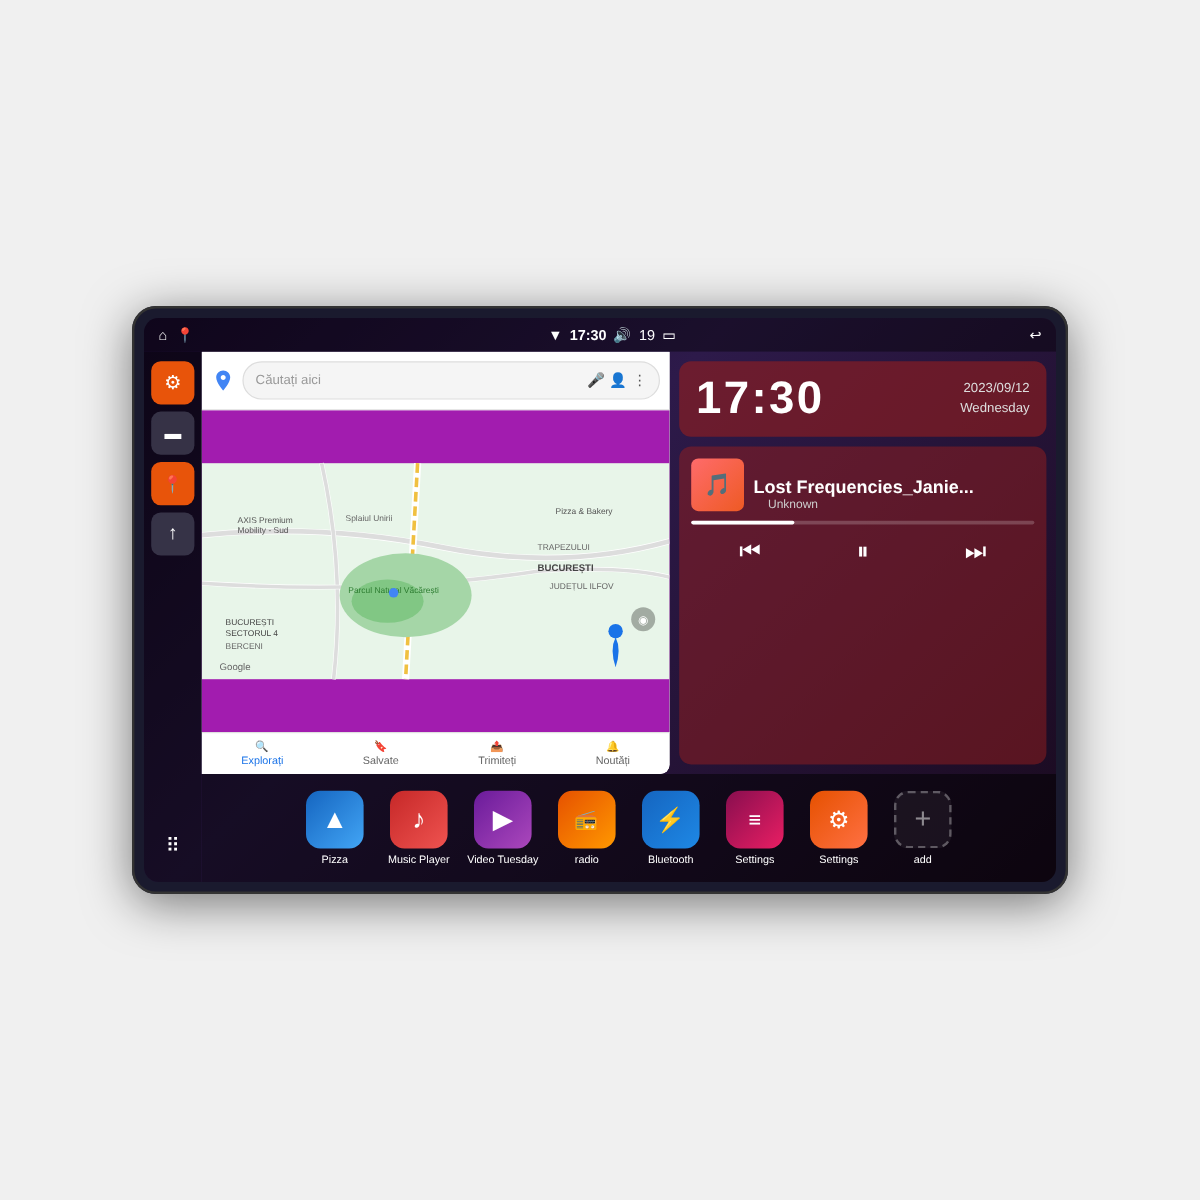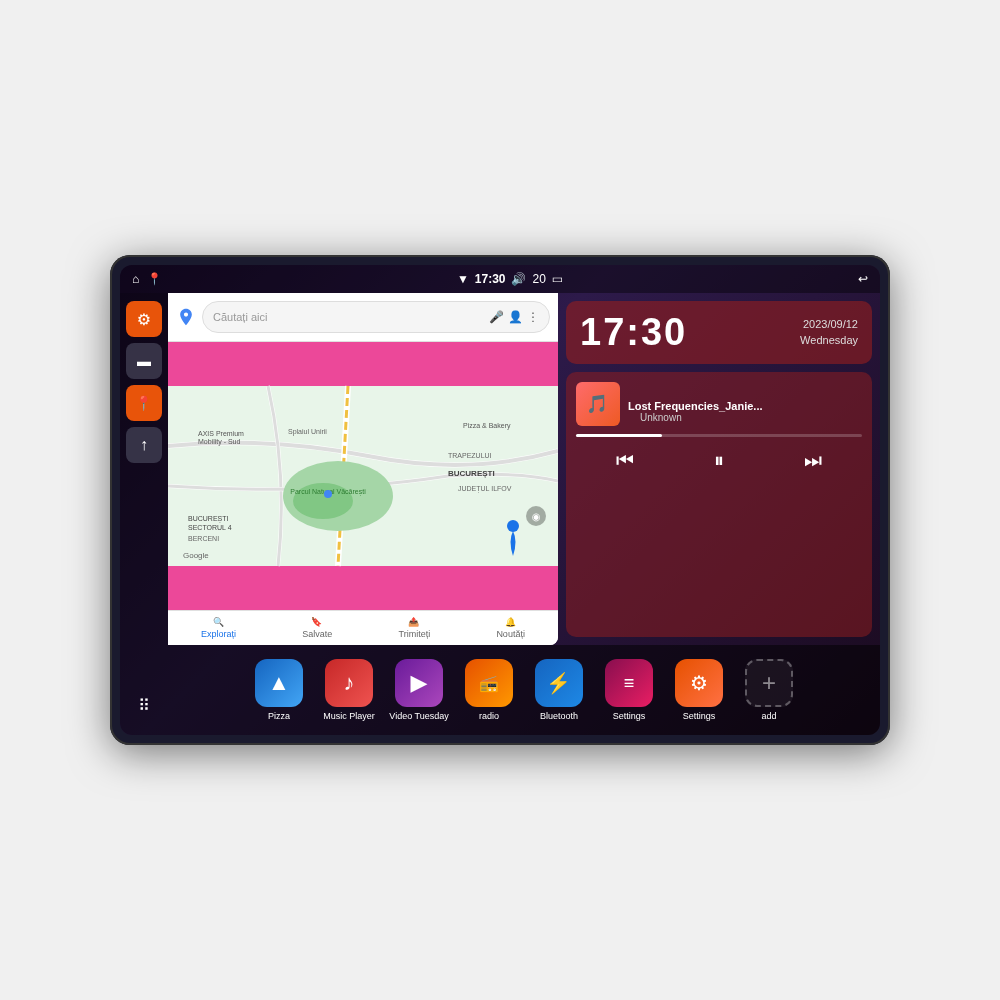--- a/index.html
+++ b/index.html
@@ -145,21 +145,21 @@
       padding: 0 10px;
       font-size: 12px;
       color: #333;
       display: flex;
       align-items: center;
       background: #f5f5f5;
     }
     .maps-content {
       flex: 1;
       position: relative;
-      background: #ec4899;
+      background: #a21caf;
       overflow: hidden;
     }
     .map-svg {
       width: 100%;
       height: 100%;
     }
     .maps-bottom-bar {
       background: #fff;
       display: flex;
       justify-content: space-around;
@@ -232,21 +232,21 @@
       display: flex;
       align-items: center;
       justify-content: center;
       font-size: 18px;
     }
     .music-meta {
       flex: 1;
     }
     .music-title {
       color: #fff;
-      font-size: 11px;
+      font-size: 15px;
       font-weight: bold;
       white-space: nowrap;
       overflow: hidden;
       text-overflow: ellipsis;
       margin-top: 15px;
     }
     .music-artist {
       color: #ccc;
       font-size: 10px;
       padding-left: 12px;
@@ -330,21 +330,21 @@
 
     <div class="status-bar">
       <div class="status-left">
         <span class="status-icon">⌂</span>
         <span class="status-icon">📍</span>
       </div>
       <div class="status-center">
         <span class="status-icon">▼</span>
         <span class="status-time">17:30</span>
         <span class="status-icon">🔊</span>
-        <span class="status-icon">20</span>
+        <span class="status-icon">19</span>
         <span class="status-icon">▭</span>
       </div>
       <div class="status-right">
         <span class="status-icon">↩</span>
       </div>
     </div>
 
     <div class="main-content">
 
       <div class="left-sidebar">

